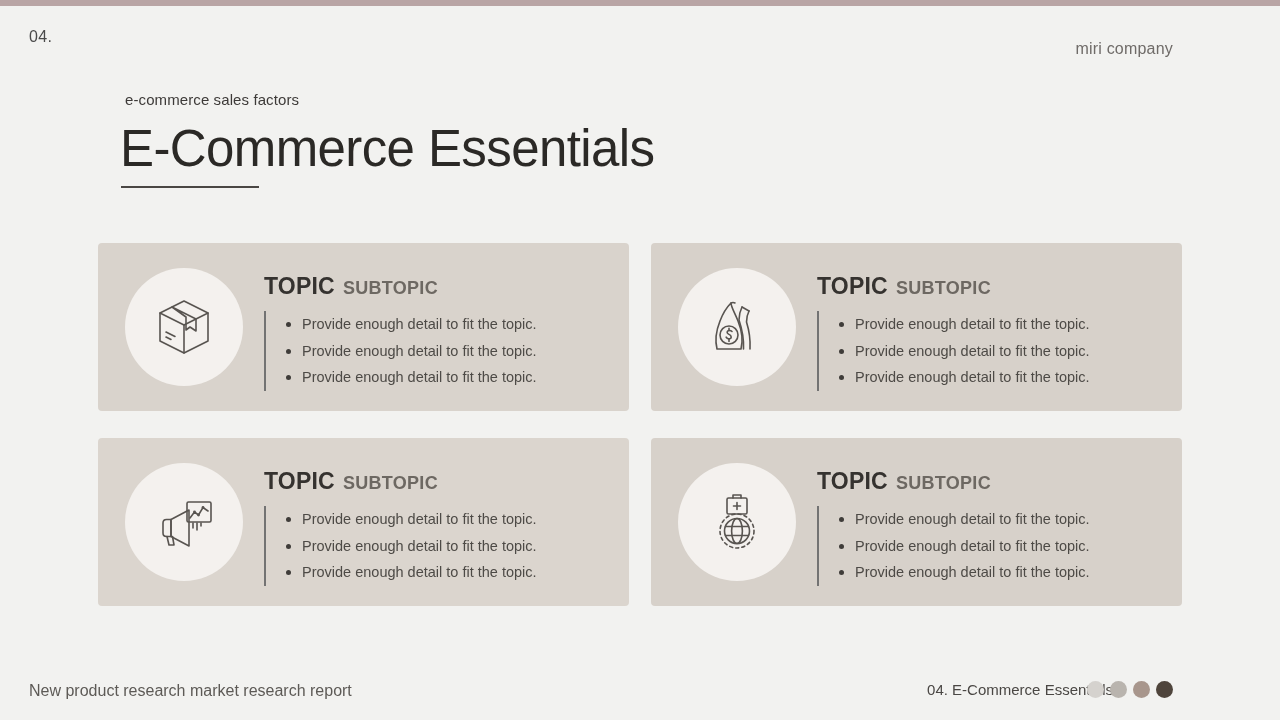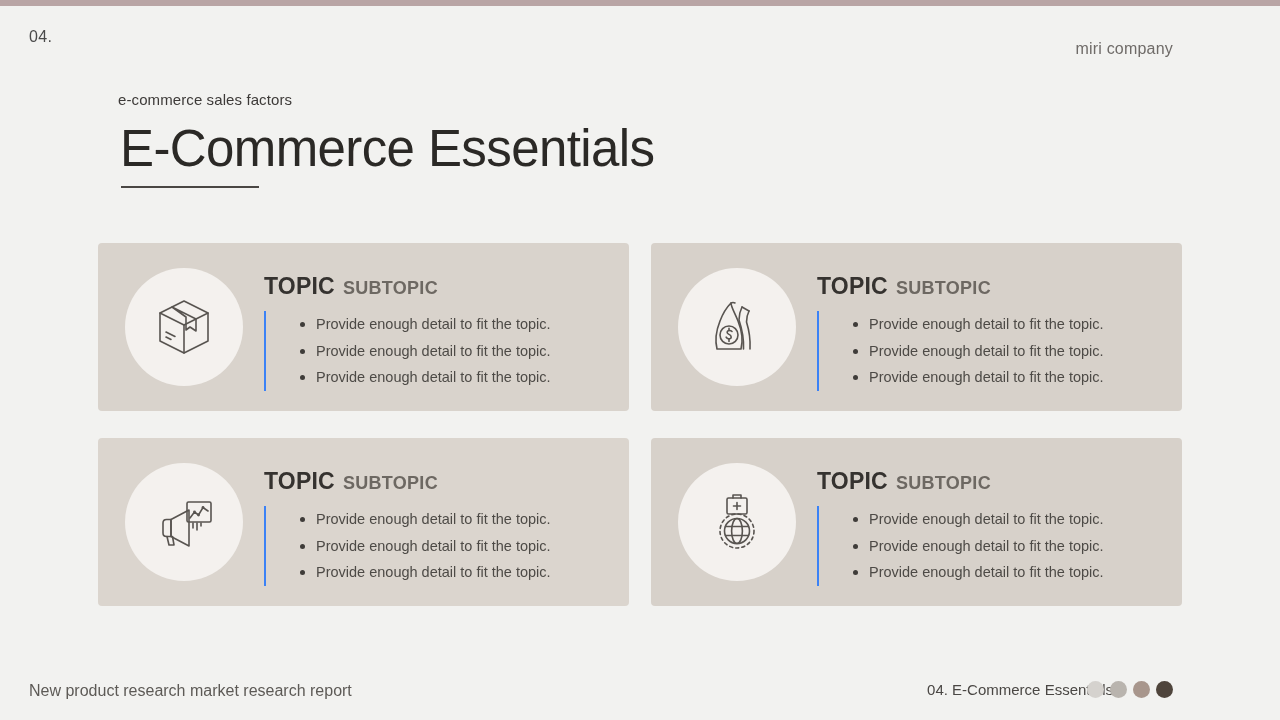--- a/index.html
+++ b/index.html
@@ -21,21 +21,21 @@
   }
   .page-number {
     position: absolute; left: 29px; top: 28px;
     font-size: 16px; color: #4a4a4a; letter-spacing: .3px;
   }
   .company {
     position: absolute; right: 28px; top: 40px;
     font-size: 16px; color: #6f6b68; letter-spacing: .2px;
   }
   .eyebrow {
-    position: absolute; left: 118px; top: 91px;
+    position: absolute; left: 125px; top: 91px;
     font-size: 15px; color: #3d3a38; letter-spacing: .1px;
   }
   .title {
     position: absolute; left: 120px; top: 119px;
     font-size: 51px; font-weight: normal; color: #2b2926;
     letter-spacing: -0.6px;
   }
   .title-rule {
     position: absolute; left: 121px; top: 186px;
     width: 138px; height: 2px; background: #4a4744;
@@ -68,22 +68,22 @@
     white-space: nowrap;
   }
   .card-head .topic {
     font-size: 23px; font-weight: bold; color: #35322f; letter-spacing: .2px;
   }
   .card-head .subtopic {
     font-size: 18px; font-weight: bold; color: #6d6862; letter-spacing: .3px;
     margin-left: 8px;
   }
   .bullets {
-    border-left: 2px solid #3b82f6;
-    padding-left: 14px;
+    border-left: 2px solid #737373;
+    padding-left: 0;
     list-style: none;
   }
   .bullets li {
     position: relative;
     font-size: 14.5px;
     color: #4d4a46;
     line-height: 26.5px;
     padding-left: 36px;
   }
   .bullets li::before {

